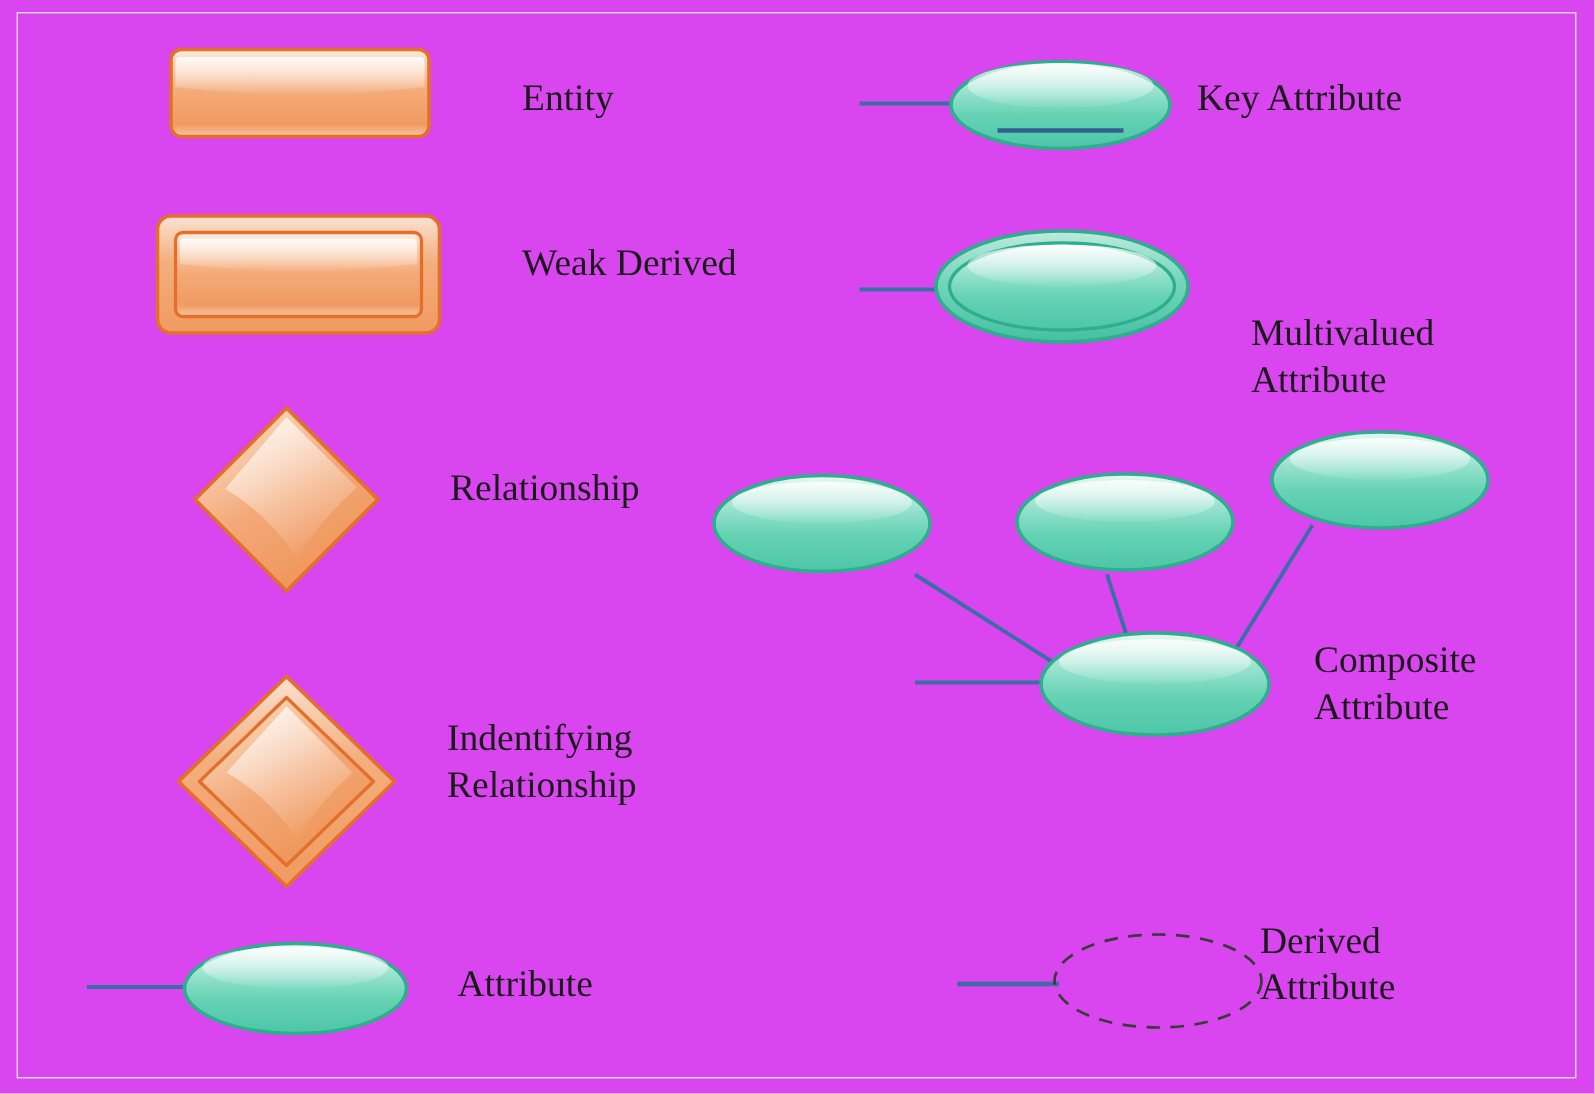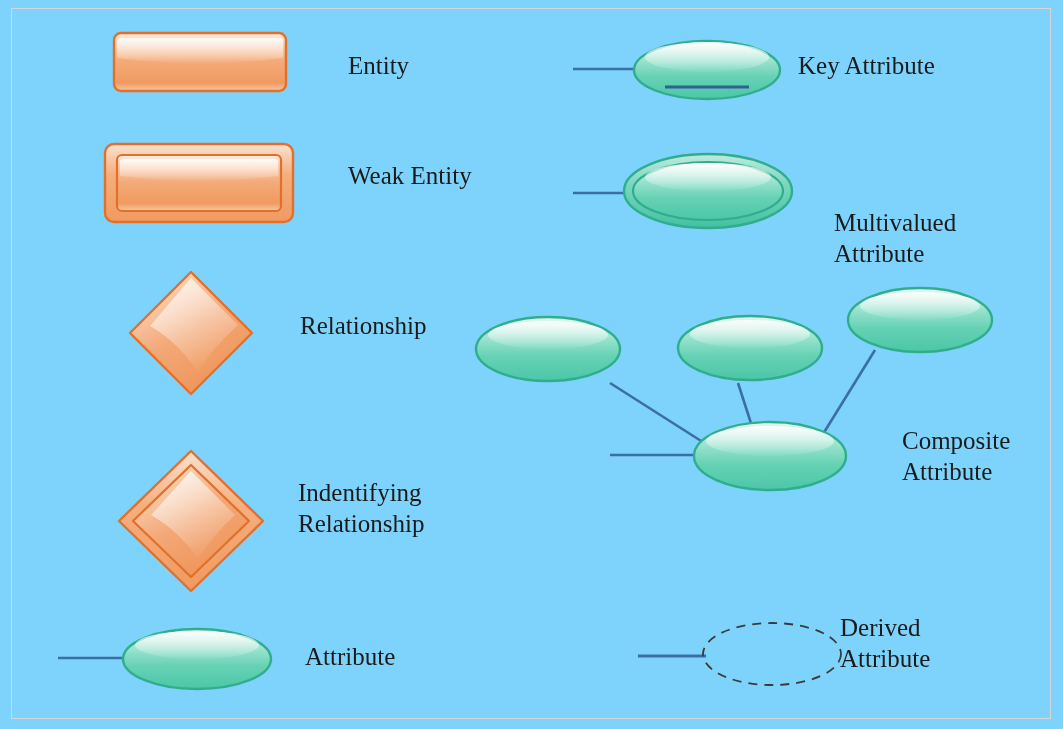--- a/index.html
+++ b/index.html
@@ -7,21 +7,21 @@
     padding: 0;
     background: #ffffff;
   }
   body {
     font-family: "Liberation Serif", serif;
   }
   #canvas {
     position: relative;
     width: 1063px;
     height: 729px;
-    background: #7dd3fc;
+    background: #d946ef;
     box-sizing: border-box;
     overflow: hidden;
   }
   #page-border {
     position: absolute;
     left: 11px;
     top: 8px;
     width: 1040px;
     height: 711px;
     border: 1px solid #d6d6d6;
@@ -125,21 +125,21 @@
   </div>
 
   <div class="legend-item" style="left:0;top:0;width:100%;height:0;">
     <div class="shape-host" style="left:103px; top:142px;">
       <svg width="192" height="82" viewBox="0 0 192 82">
         <rect x="2" y="2" width="188" height="78" rx="9" ry="9" fill="url(#gradOrangeOuter)" stroke="#e2702a" stroke-width="2.4"></rect>
         <rect x="14" y="13" width="164" height="56" rx="5" ry="5" fill="url(#gradOrangeRect)" stroke="#e2702a" stroke-width="2.2"></rect>
         <path d="M20 17 H172 Q175 17 175 20 V34 Q96 43 17 34 V20 Q17 17 20 17 Z" fill="url(#glossWhite)"></path>
       </svg>
     </div>
-    <div class="label" style="left:348px; top:160px;">Weak Entity</div>
+    <div class="label" style="left:348px; top:160px;">Weak Derived</div>
   </div>
 
   <div class="legend-item" style="left:0;top:0;width:100%;height:0;">
     <div class="shape-host" style="left:573px; top:158px;">
       <svg width="80" height="48" viewBox="0 0 80 48">
         <line x1="0" y1="35" x2="72" y2="35" stroke="#3b6ea5" stroke-width="2.6"></line>
       </svg>
     </div>
     <div class="shape-host" style="left:622px; top:152px;">
       <svg width="172" height="78" viewBox="0 0 172 78">
@@ -187,21 +187,21 @@
           <ellipse cx="450" cy="45" rx="72" ry="32" fill="url(#gradTeal)" stroke="#2fae8e" stroke-width="2.4"></ellipse>
           <ellipse cx="450" cy="31" rx="60" ry="14" fill="url(#glossWhite)"></ellipse>
         </g>
 
         <g>
           <ellipse cx="300" cy="181" rx="76" ry="34" fill="url(#gradTeal)" stroke="#2fae8e" stroke-width="2.4"></ellipse>
           <ellipse cx="300" cy="166" rx="64" ry="15" fill="url(#glossWhite)"></ellipse>
         </g>
       </svg>
     </div>
-    <div class="label" style="left:902px; top:425px;">Composite
+    <div class="label" style="left:876px; top:425px;">Composite
 Attribute</div>
   </div>
 
   <div class="legend-item" style="left:0;top:0;width:100%;height:0;">
     <div class="shape-host" style="left:115px; top:447px;">
       <svg width="152" height="148" viewBox="0 0 152 148">
         <path d="M76 4 L148 74 L76 144 L4 74 Z" fill="url(#gradOrangeOuter)" stroke="#e2702a" stroke-width="2.4" stroke-linejoin="round"></path>
         <path d="M76 18 L134 74 L76 130 L18 74 Z" fill="url(#gradOrangeDiamond)" stroke="#e2702a" stroke-width="2.2" stroke-linejoin="round"></path>
         <path d="M76 24 L120 68 Q98 88 83 112 Q64 84 36 68 Z" fill="url(#glossWhiteDiamond)"></path>
       </svg>

